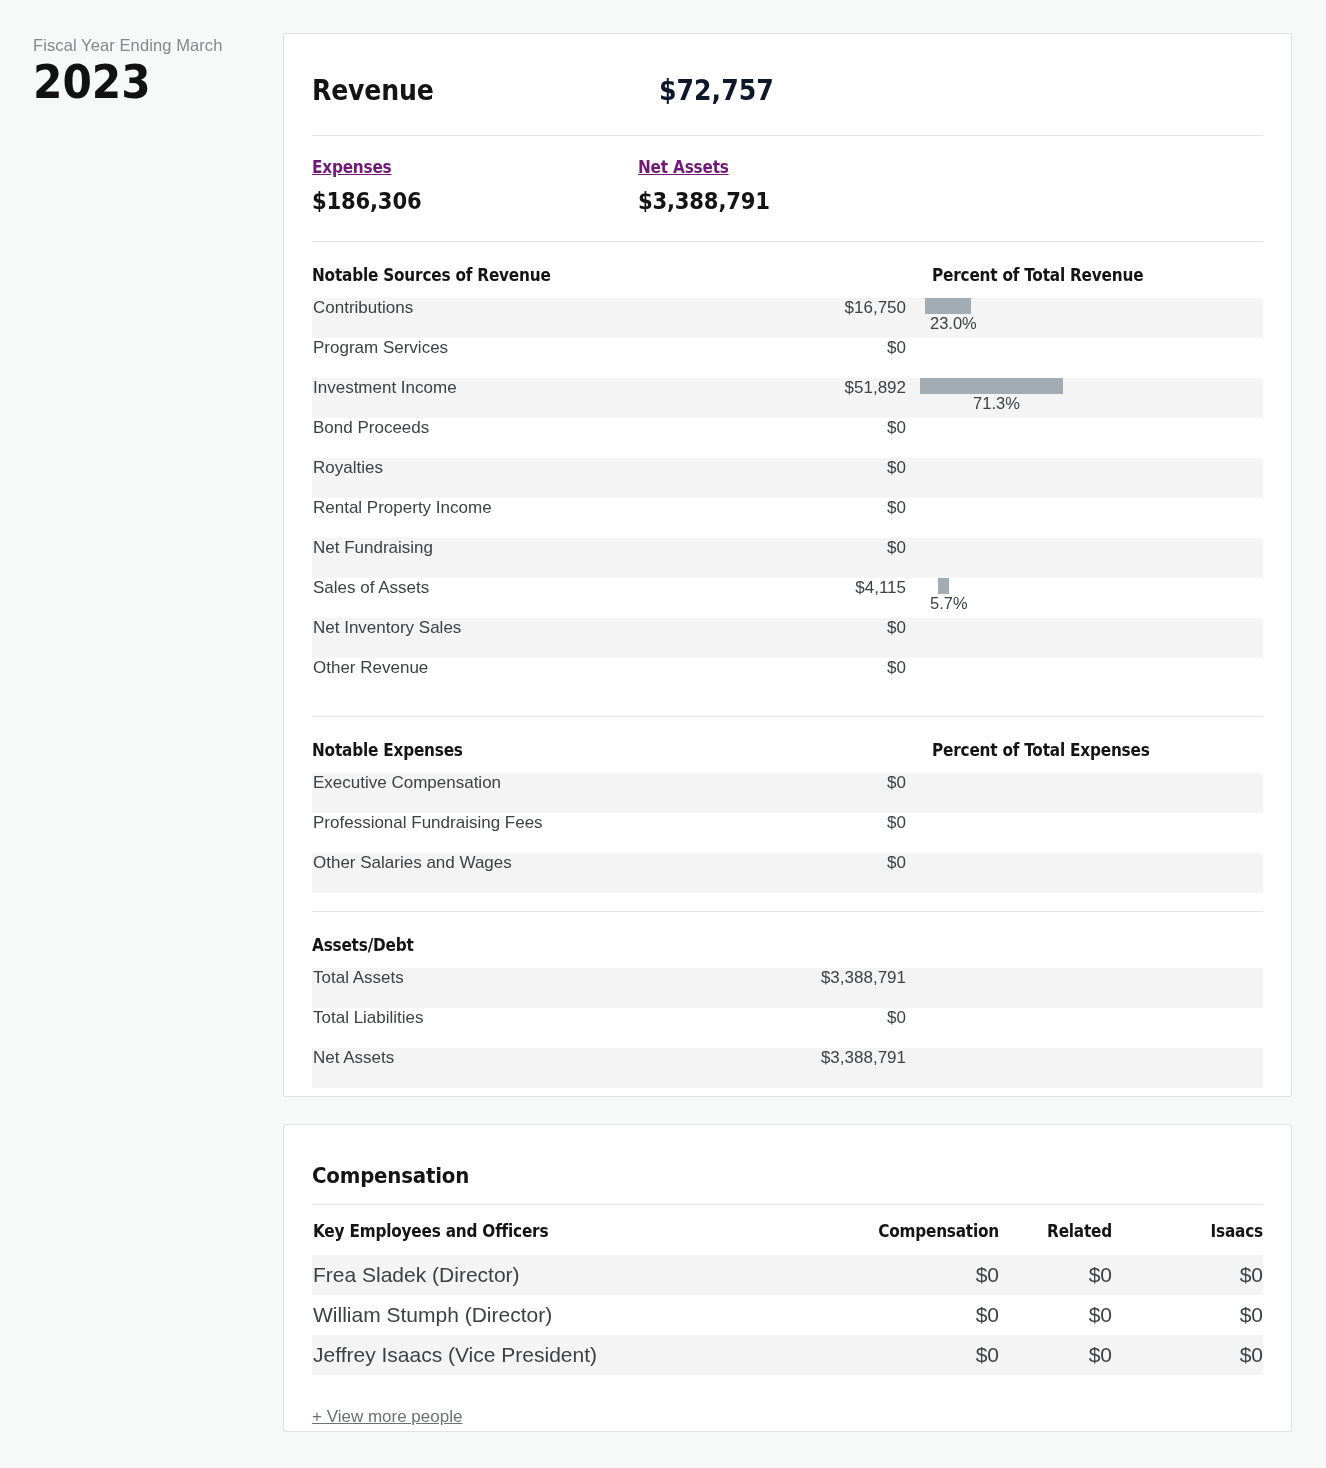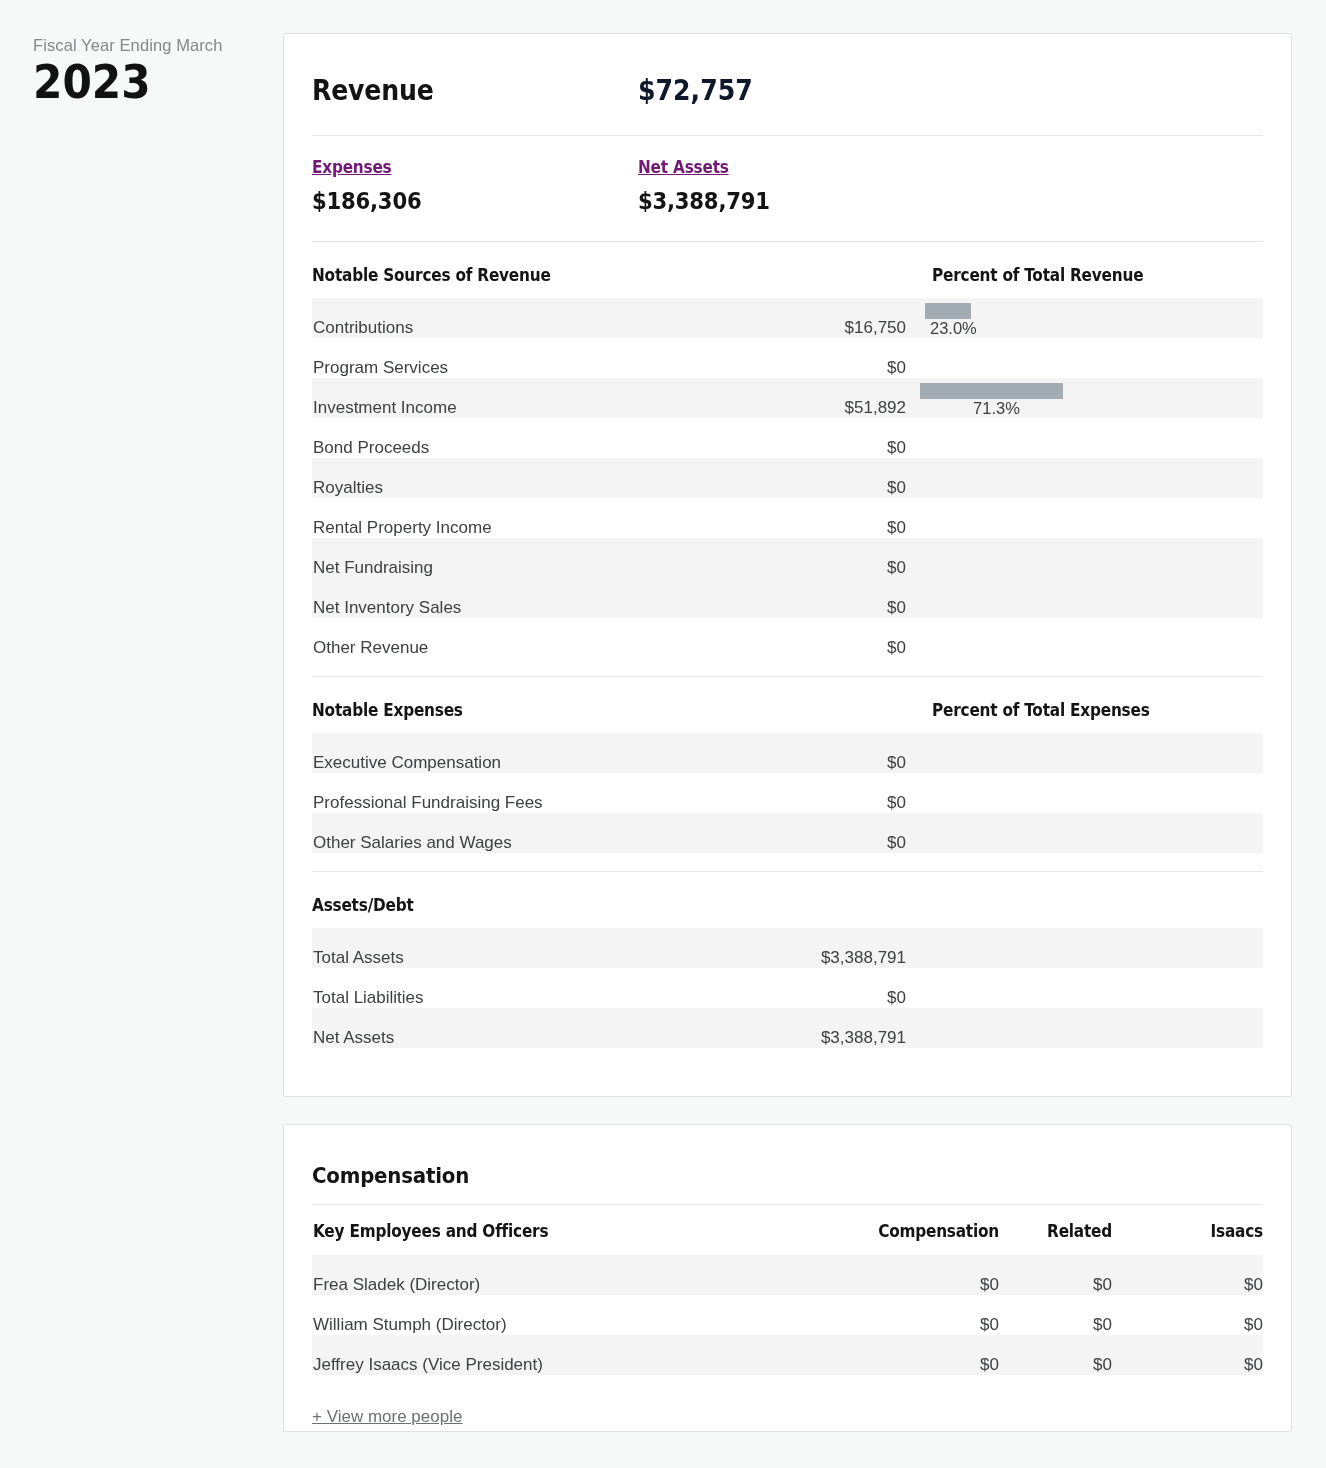--- a/index.html
+++ b/index.html
@@ -37,53 +37,53 @@
     width: 1009px;
     background: #ffffff;
     border: 1px solid #dfe1e2;
     border-radius: 2px;
     padding: 0 28px;
   }
   .card-main { top: 33px; height: 1064px; }
   .card-comp { top: 1124px; height: 308px; }
   hr.div { border: none; border-top: 1px solid #e5e6e8; }
   
-  .rev-head { display: flex; align-items: flex-end; padding-top: 40px; }
+  .rev-head { display: flex; align-items: flex-end; padding-top: 40px; gap: 21px; }
   .rev-title { font-size: 28px; width: 326px; }
   .rev-val   { font-size: 28px; font-family: "DejaVu Sans", sans-serif; font-stretch: condensed; font-weight: 700; color: #0f172a; }
   .rev-head + hr.div { margin-top: 28px; }
   
   .stats { display: flex; padding: 21px 0 26px 0; }
   .stat { width: 326px; }
   .stat-label { font-size: 17px; margin-bottom: 10px; color: #701a75; text-decoration: underline; }
   .stat-value { font-size: 23.5px; }
   
   .thead { display: flex; margin-top: 23px; margin-bottom: 13px; }
   .th-left { font-size: 17px; width: 620px; }
   .th-right { font-size: 17px; }
   .sec-head { font-size: 17px; margin-top: 23px; margin-bottom: 13px; }
   .trow {
     display: flex;
-    align-items: flex-end;
+    align-items: flex-start;
     height: 40px;
     font-size: 17px;
     color: #3e4042;
   }
   .trow.striped { background: #f4f4f4; }
   .trow .lbl { width: 380px; padding-left: 1px; }
   .trow .amt { width: 214px; text-align: right; }
   .pct-cell { display: flex; align-items: center; margin-left: 14px; flex-direction: column; }
   .pct-bar { height: 16px; background: #a3acb3; }
   .pct-lbl { margin-left: 10px; font-size: 16.5px; color: #3e4042; }
   .rows-block + hr.div { margin-top: 18px; }
   
   .comp-title { font-size: 22px; padding-top: 38px; }
   .comp-title-hr { margin-top: 16px; }
   .comp-head { display: flex; align-items: center; height: 48px; margin-top: 2px; }
-  .comp-row  { display: flex; align-items: flex-end; height: 40px; font-size: 17px; }
+  .comp-row  { display: flex; align-items: center; height: 40px; font-size: 21px; }
   .comp-row.striped { background: #f4f4f4; }
   .c-name  { flex: 1; padding-left: 1px; }
   .c-comp  { width: 160px; text-align: right; }
   .c-rel   { width: 113px; text-align: right; }
   .c-other { width: 151px; text-align: right; }
   .comp-head .c-name, .comp-head .c-comp, .comp-head .c-rel, .comp-head .c-other { font-size: 17px; }
   .view-more {
     display: inline-block;
     margin-top: 32px;
     font-size: 17px;
@@ -153,20 +153,28 @@
         <div class="amt">$0</div>
       </div>
       <div class="trow">
         <div class="lbl">Rental Property Income</div>
         <div class="amt">$0</div>
       </div>
       <div class="trow striped">
         <div class="lbl">Net Fundraising</div>
         <div class="amt">$0</div>
       </div>
+      <div class="trow">
+        <div class="lbl">Sales of Assets</div>
+        <div class="amt">$4,115</div>
+        <div class="pct-cell">
+          <div class="pct-bar" style="width: 11px;"></div>
+          <div class="pct-lbl">5.7%</div>
+        </div>
+      </div>
       <div class="trow striped">
         <div class="lbl">Net Inventory Sales</div>
         <div class="amt">$0</div>
       </div>
       <div class="trow">
         <div class="lbl">Other Revenue</div>
         <div class="amt">$0</div>
       </div>
     </div>
   <hr class="div">

